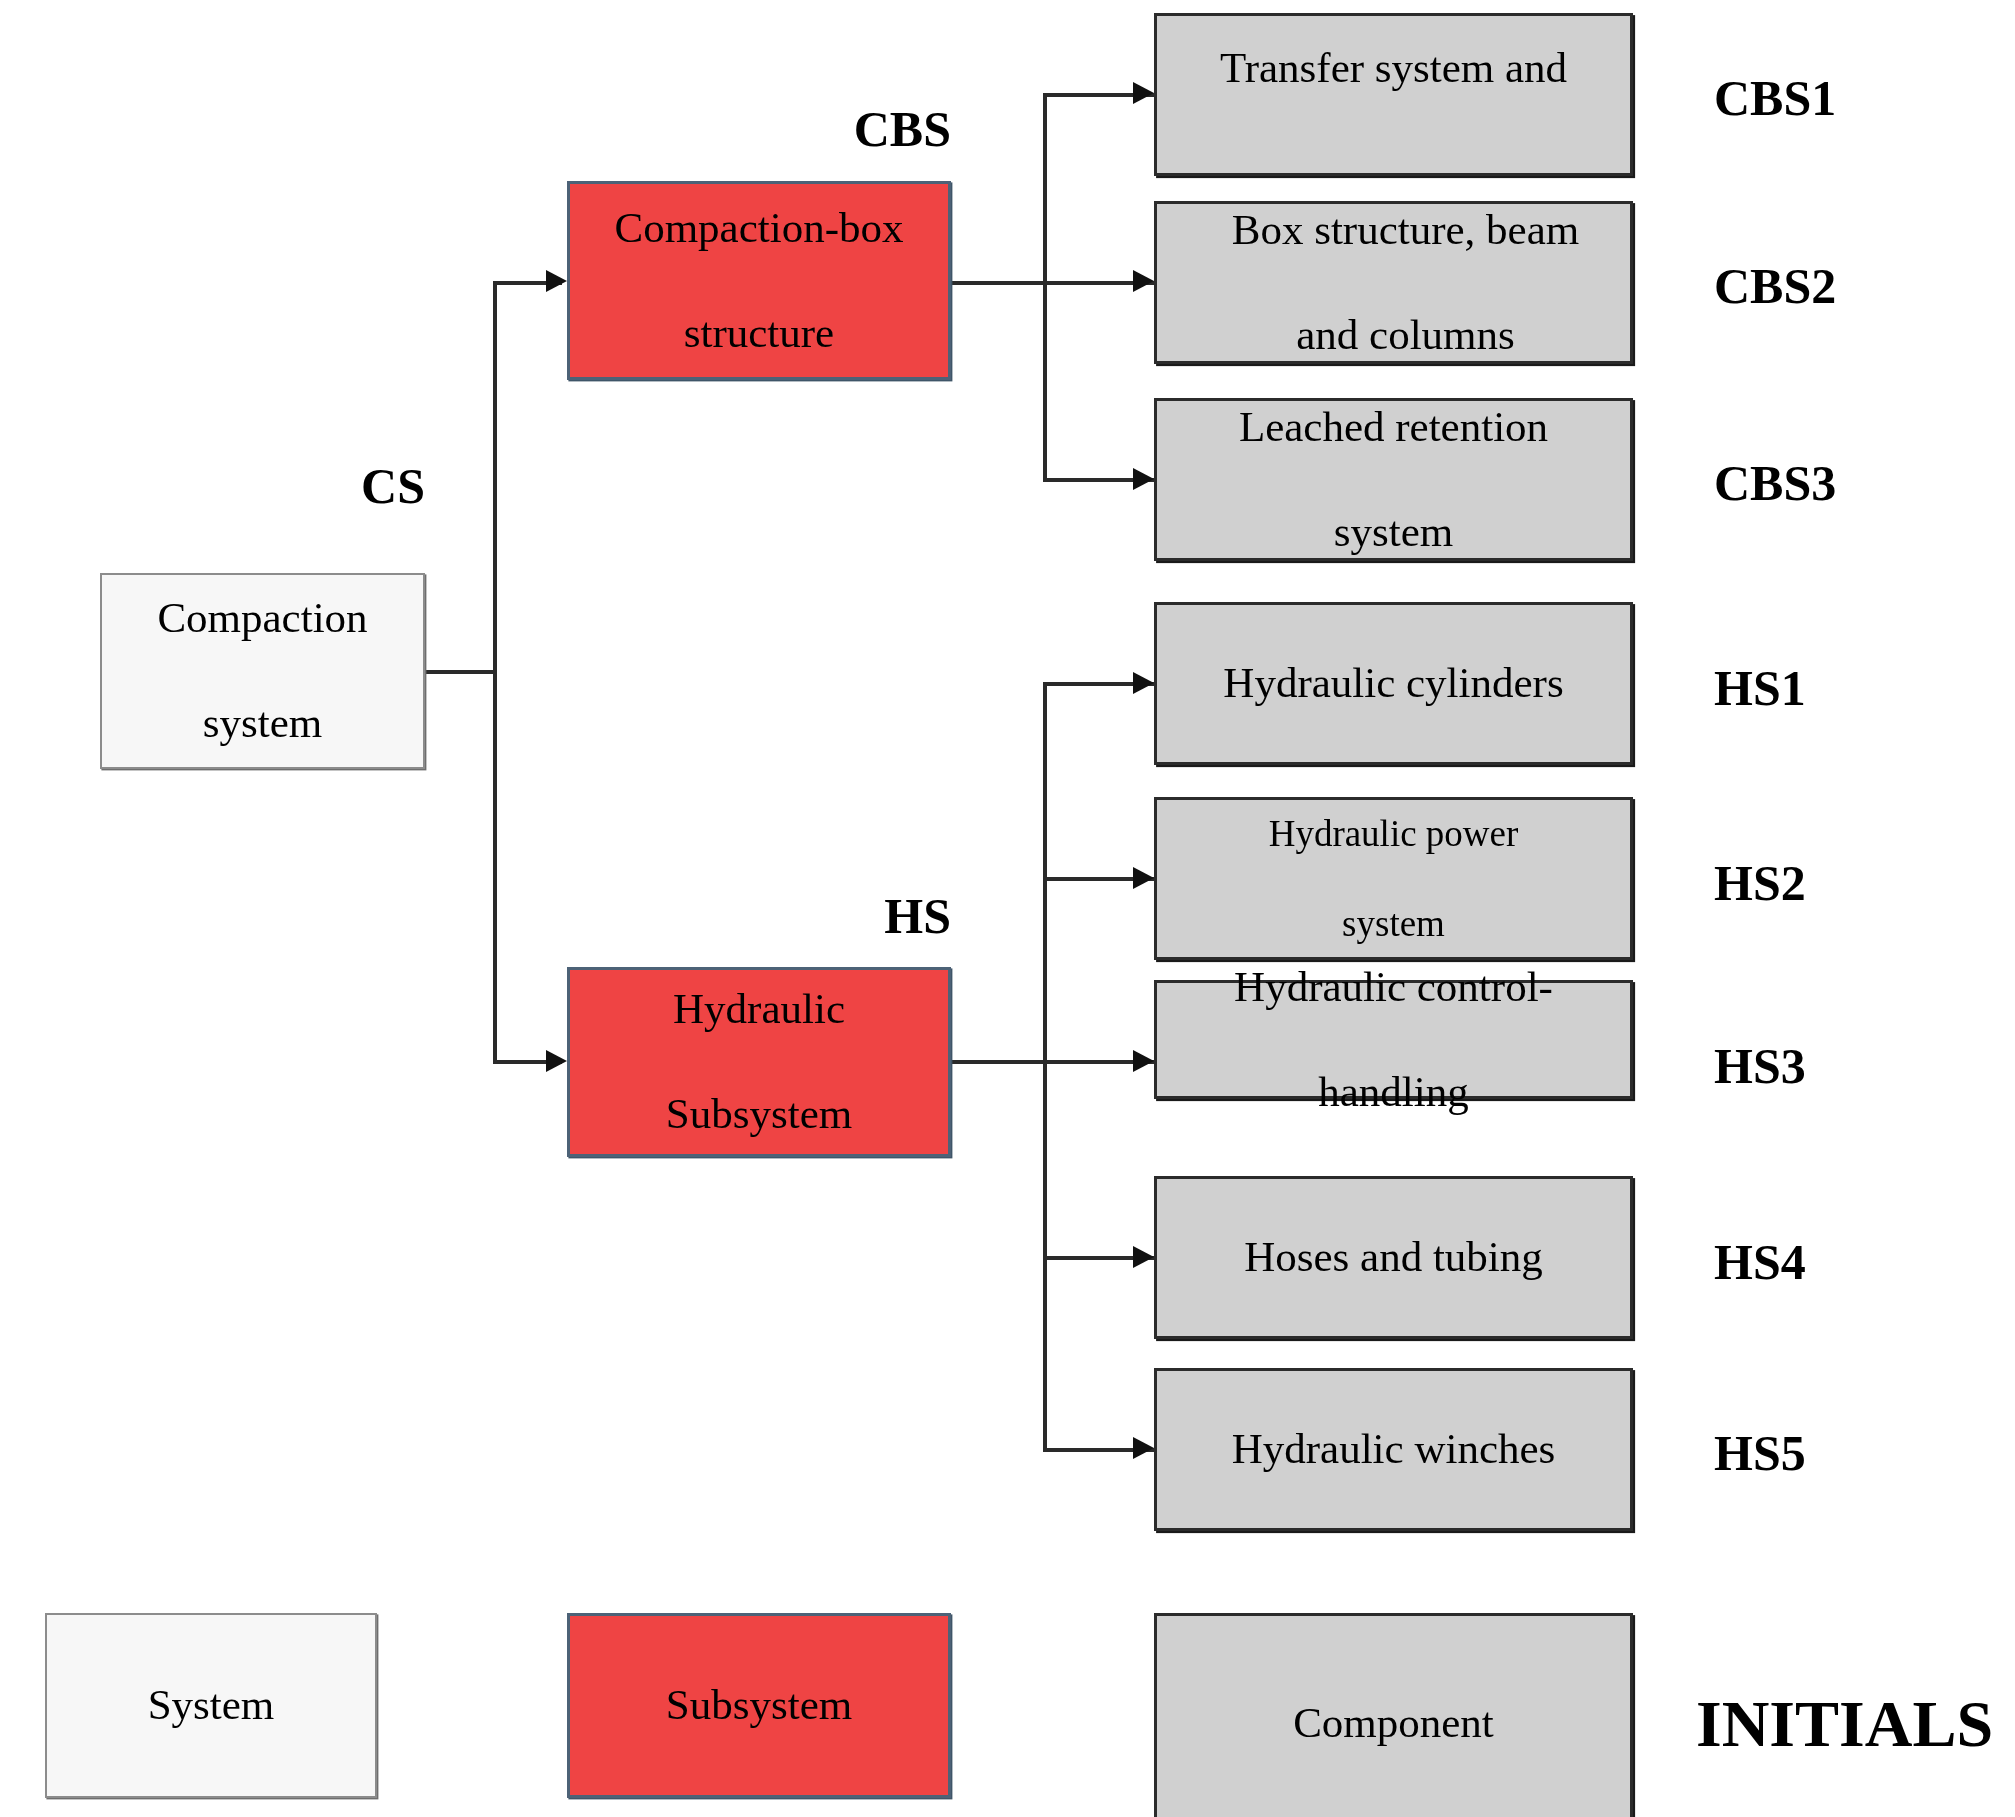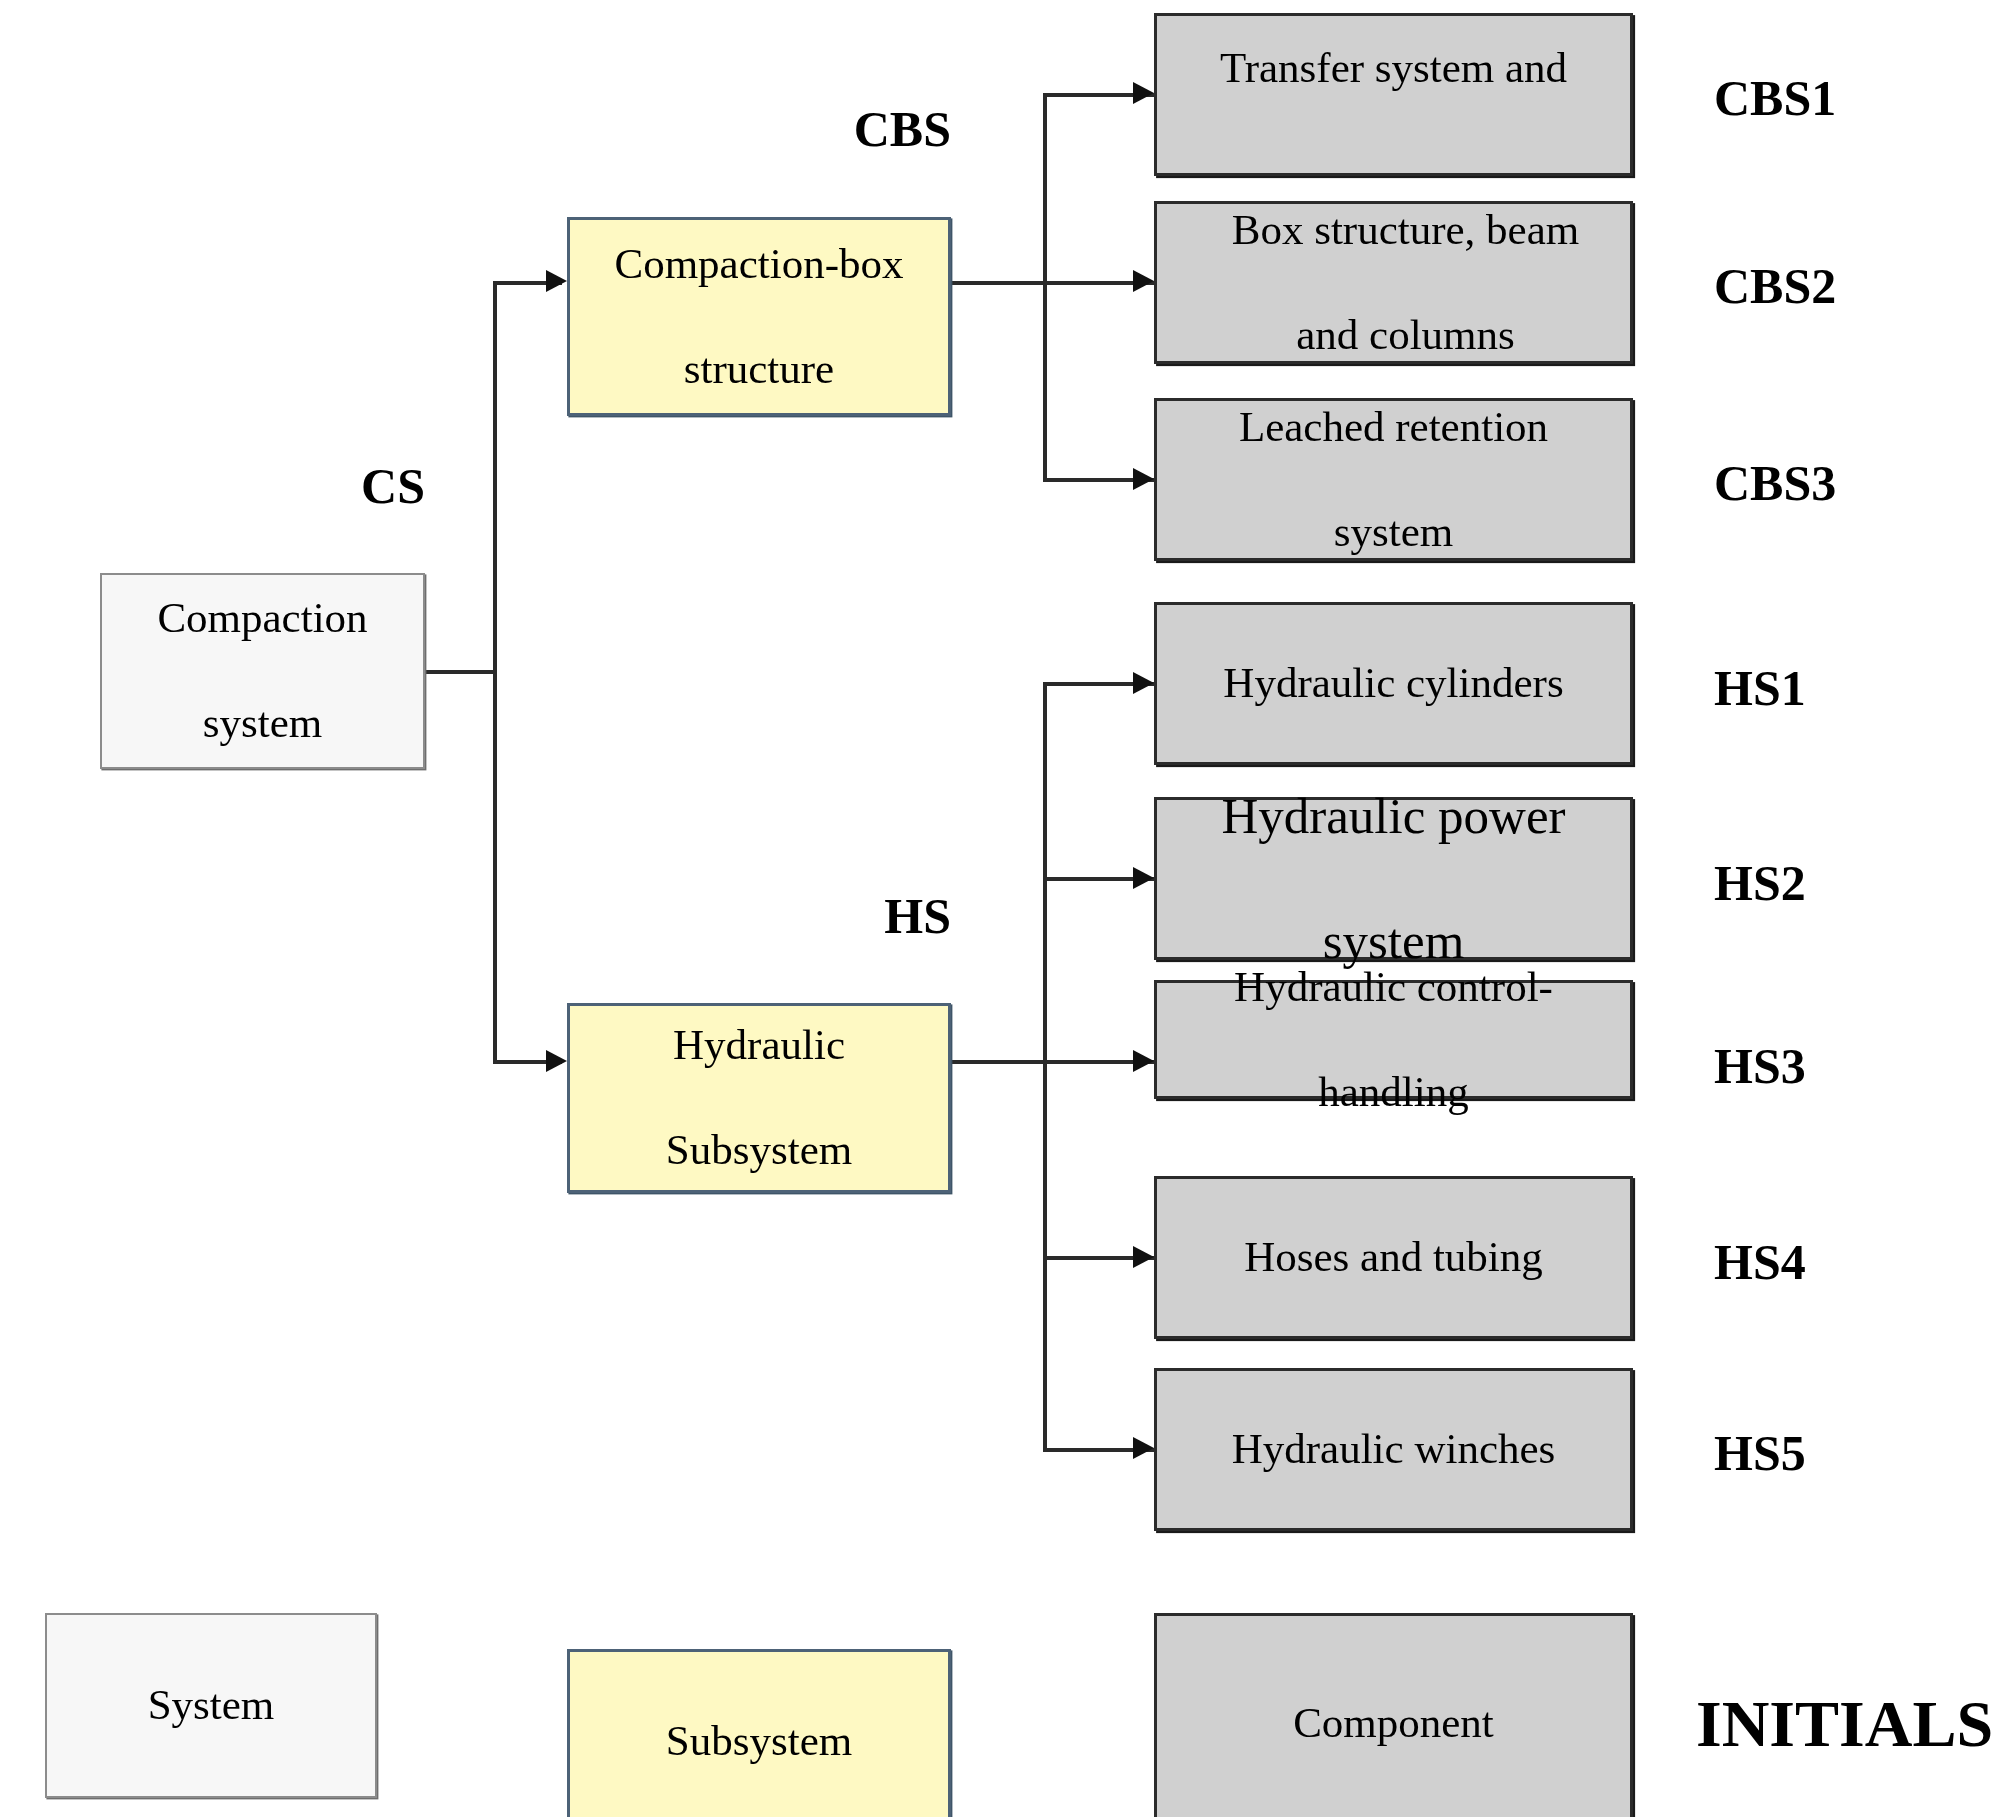--- a/index.html
+++ b/index.html
@@ -8,22 +8,22 @@
   #stage{position:absolute;left:0;top:0;width:2015px;height:1818px;}
 
   .node{position:absolute;box-sizing:border-box;display:flex;align-items:center;
         justify-content:center;text-align:center;line-height:1.22;}
   .node span{display:block;padding:0 9.7px;}
 
   
   .n-system{background:#f7f7f7;border:2.8px solid #8c8c8c;
             box-shadow:1.4px 1.4px 0 0 #6e6e6e;}
   
-  .n-subsystem{background:#fef9c3;border:3.5px solid #4d6277;
-               box-shadow:1.4px 1.4px 0 0 #3f5568;margin-top:36px;}
+  .n-subsystem{background:#ef4444;border:3.5px solid #4d6277;
+               box-shadow:1.4px 1.4px 0 0 #3f5568;}
   
   .n-component{background:#d0d0d0;border:3.5px solid #2b2b2b;
                box-shadow:2.1px 2.1px 0 0 #1a1a1a;}
 
   .lbl{position:absolute;font-weight:bold;text-align:right;white-space:nowrap;}
   .initial{position:absolute;font-weight:bold;white-space:nowrap;text-align:left;}
 
   
   .hline{position:absolute;background:#2a2a2a;height:3.5px;}
   .vline{position:absolute;background:#2a2a2a;width:3.5px;}
@@ -108,21 +108,21 @@
       <span>system</span>
     </span>
   </div>
   <div class="initial" style="left:1714px;top:454px;font-size:50px;">CBS3</div>
 
   <div class="node n-component" style="left:1154px;top:602px;width:479px;height:163px;font-size:43px;">
     <span>Hydraulic cylinders</span>
   </div>
   <div class="initial" style="left:1714px;top:659px;font-size:50px;">HS1</div>
 
-  <div class="node n-component" style="left:1154px;top:797px;width:479px;height:163px;font-size:51px;text-align:center;">
+  <div class="node n-component" style="left:1154px;top:797px;width:479px;height:163px;font-size:37px;text-align:center;">
     <span>
       <span>Hydraulic power</span><br>
       <span>system</span>
     </span>
   </div>
   <div class="initial" style="left:1714px;top:854px;font-size:50px;">HS2</div>
 
   <div class="node n-component" style="left:1154px;top:980px;width:479px;height:119px;font-size:43px;">
     <span>
       <span>Hydraulic control-</span><br>

